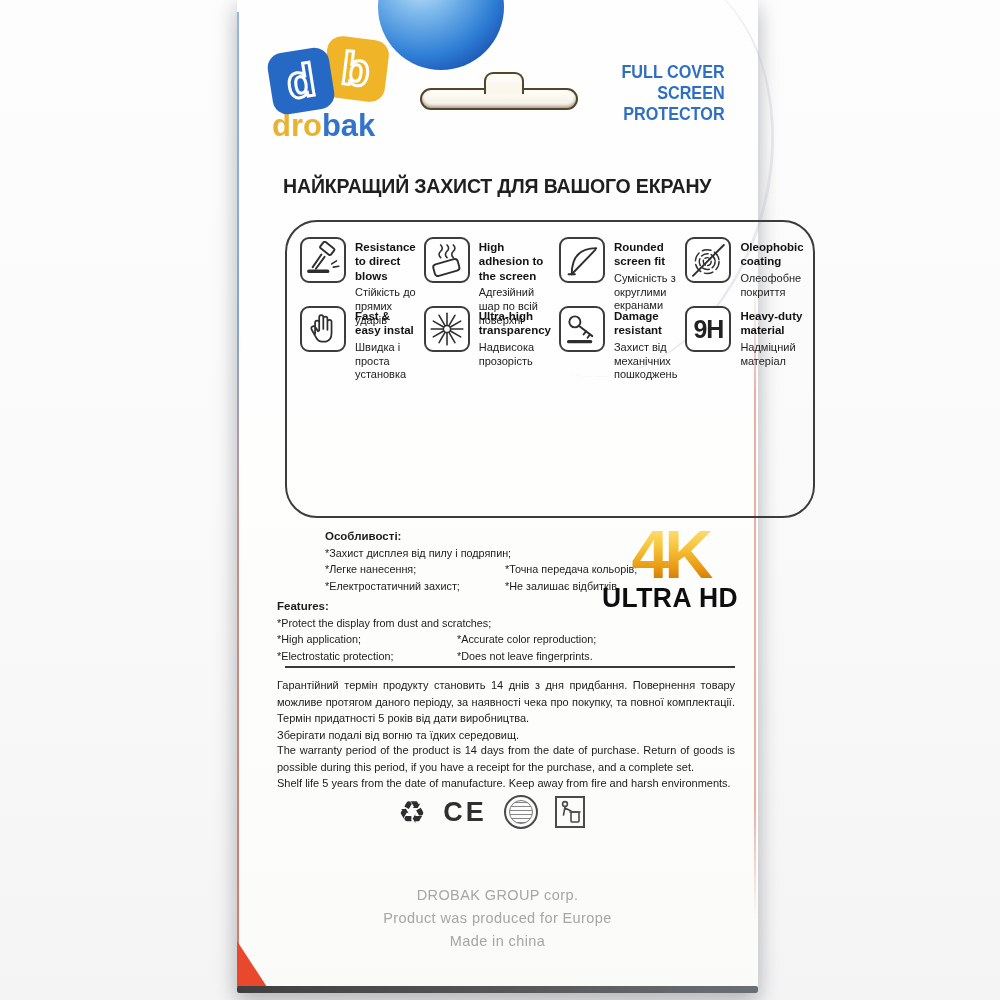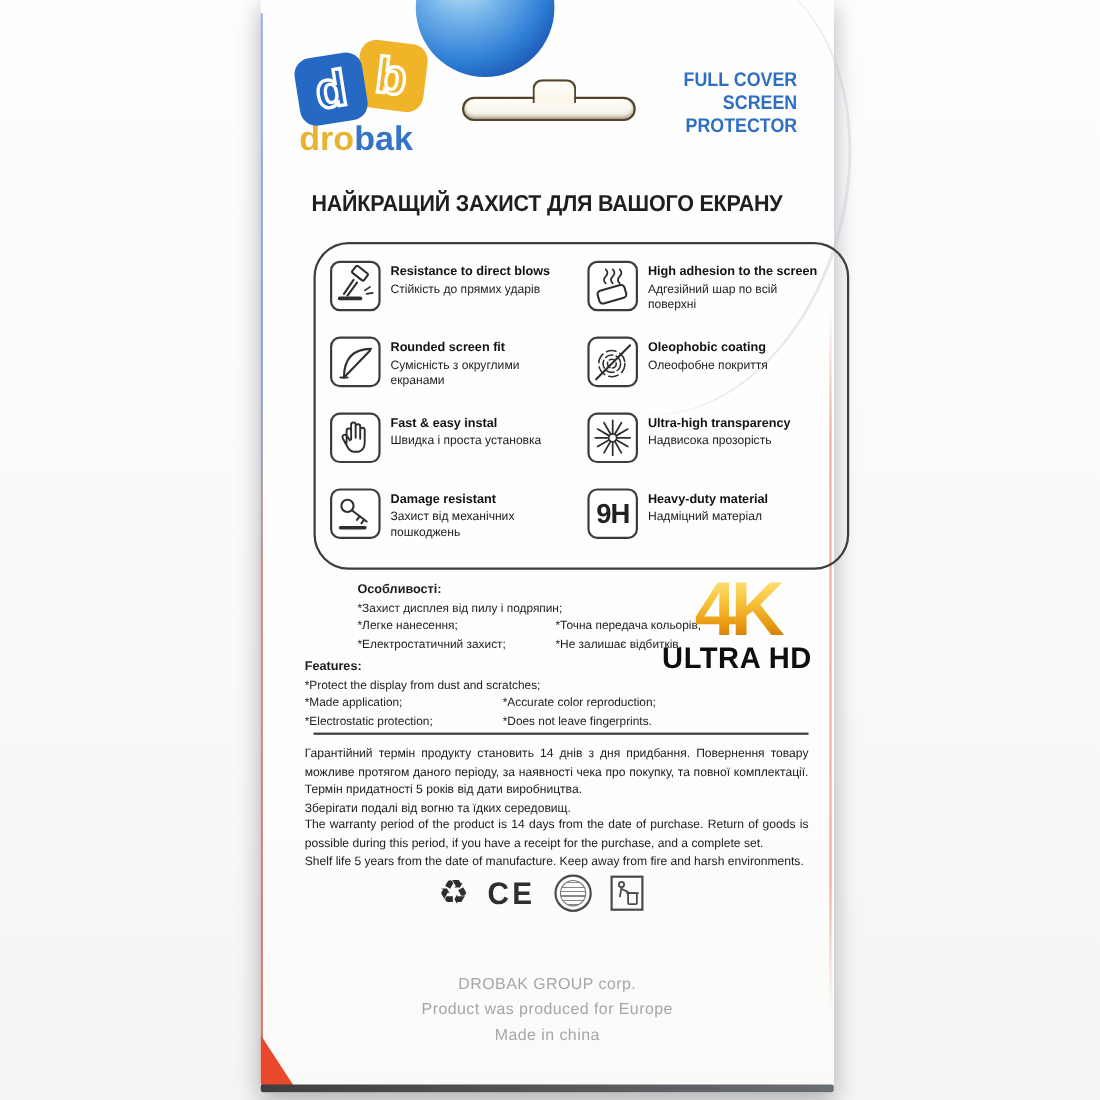--- a/index.html
+++ b/index.html
@@ -36,23 +36,23 @@
   .sq span{font-size:46px;font-weight:bold;color:transparent;-webkit-text-stroke:3px #ffffff;line-height:1;}
   .brandline{position:absolute;left:2px;top:70px;font-size:31px;font-weight:bold;letter-spacing:0;}
   .brand-dro{color:#e8b233;}
   .brand-bak{color:#3374c9;}
   .product-title{position:absolute;right:33px;top:62px;text-align:right;color:#2e6fc4;font-weight:bold;
                  font-size:18px;line-height:1.18;transform:scaleX(.9);transform-origin:right top;letter-spacing:0;}
   .headline{position:absolute;left:0;right:0;top:174px;text-align:center;}
   .headline span{display:inline-block;font-size:21px;font-weight:bold;color:#1f1f1f;white-space:nowrap;
                  transform:scaleX(.93);letter-spacing:-.2px;}
   
-  .feature-box{position:absolute;left:48px;top:220px;width:487px;height:298px;border:2.5px solid #3c3c3c;
+  .feature-box{position:absolute;left:48px;top:220px;width:530px;height:298px;border:2.5px solid #3c3c3c;
                border-radius:32px;box-sizing:border-box;padding:15px 10px 10px 13px;
-               display:grid;grid-template-columns:1fr 1fr;grid-auto-rows:66px;column-gap:8px;row-gap:3px;}
+               display:grid;grid-template-columns:1fr 1fr 1fr 1fr;grid-auto-rows:66px;column-gap:8px;row-gap:3px;}
   .fcell{display:flex;gap:9px;}
   .ficon{flex:none;width:46px;height:46px;border:2px solid #3c3c3c;border-radius:9px;box-sizing:border-box;
          display:flex;align-items:center;justify-content:center;background:#fff;}
   .ficon svg{display:block;}
   .ficon .ninh{font-size:25px;font-weight:bold;color:#222;letter-spacing:-1px;}
   .ftxt{padding-top:3px;}
   .ftxt .en{font-size:11.5px;font-weight:bold;color:#121212;line-height:1.25;}
   .ftxt .ua{font-size:11px;color:#222;line-height:1.25;margin-top:3px;max-width:160px;}
   
   .bullets{position:absolute;left:40px;font-size:10.8px;color:#1c1c1c;line-height:1.5;}
@@ -252,21 +252,21 @@
         <div>*Точна передача кольорів;</div>
         <div>*Електростатичний захист;</div>
         <div>*Не залишає відбитків.</div>
       </div>
     </div>
 
     <div class="bullets" style="top:598px;">
       <div class="bhead">Features:</div>
       <div>*Protect the display from dust and scratches;</div>
       <div class="brow">
-        <div>*Made application;</div>
+        <div>*High application;</div>
         <div>*Accurate color reproduction;</div>
         <div>*Electrostatic protection;</div>
         <div>*Does not leave fingerprints.</div>
       </div>
     </div>
 
     <div class="badge4k">
       <div class="fourk">4K</div>
       <div class="ultrahd">ULTRA HD</div>
     </div>

